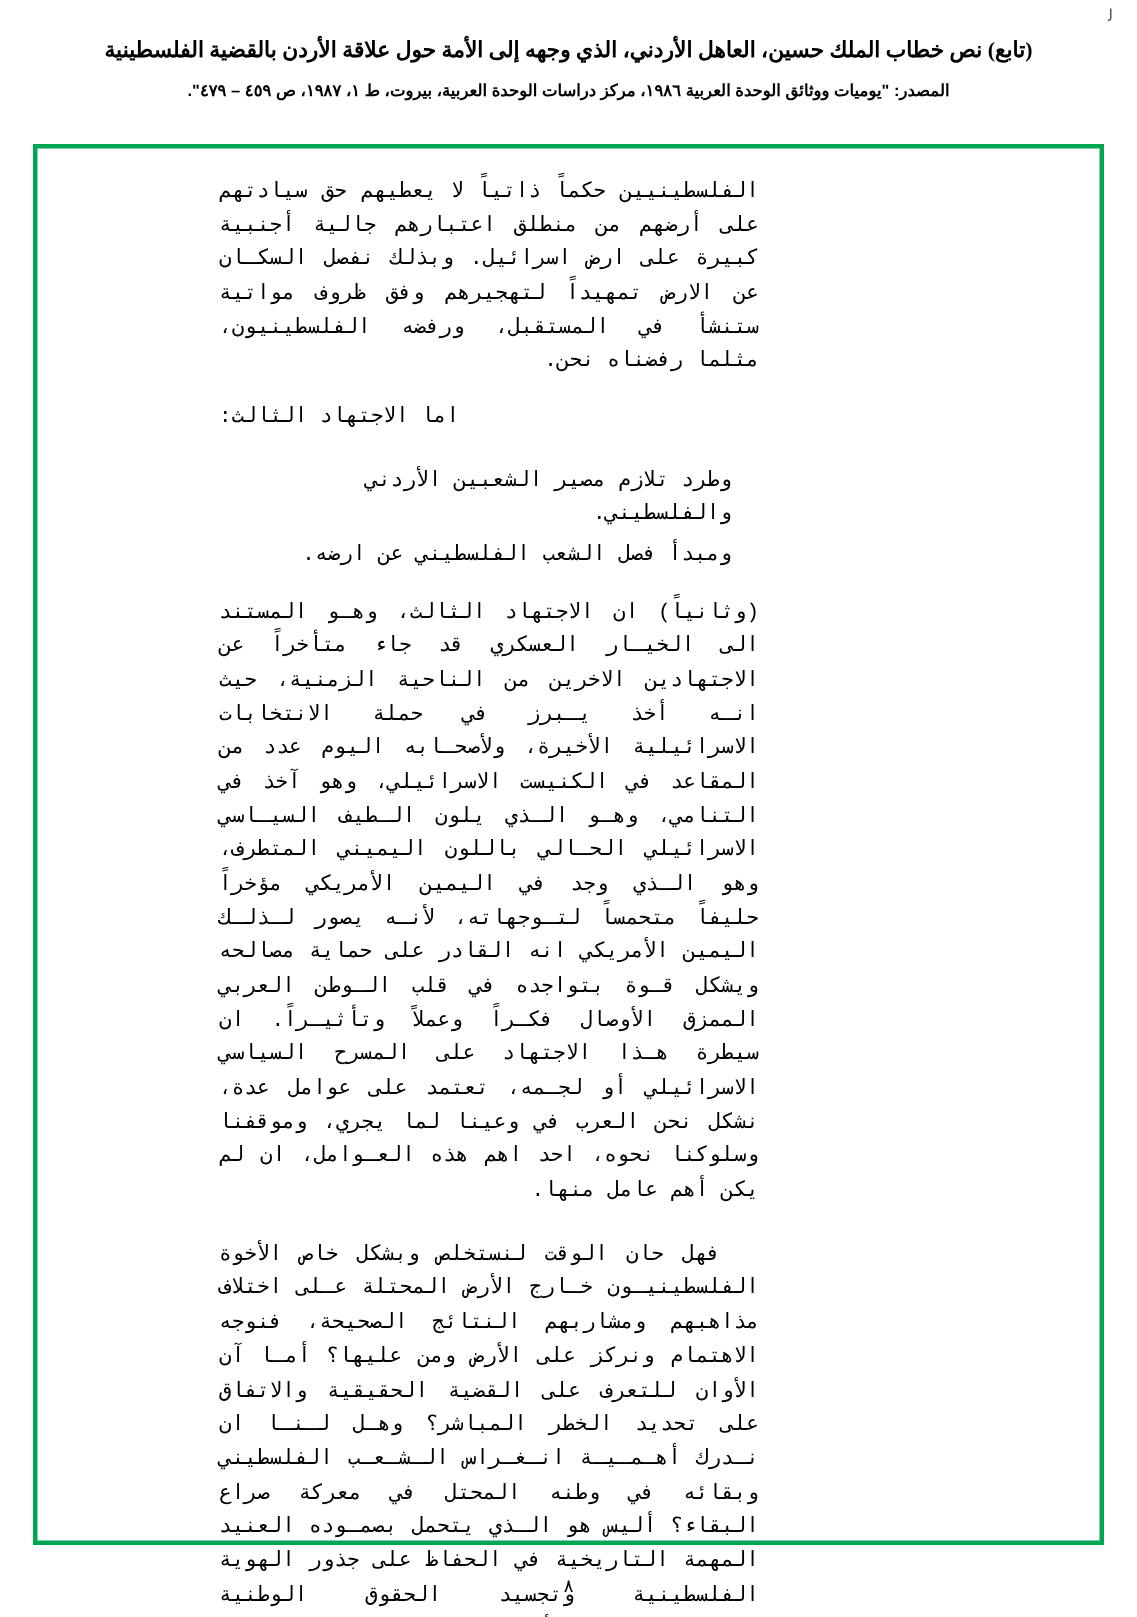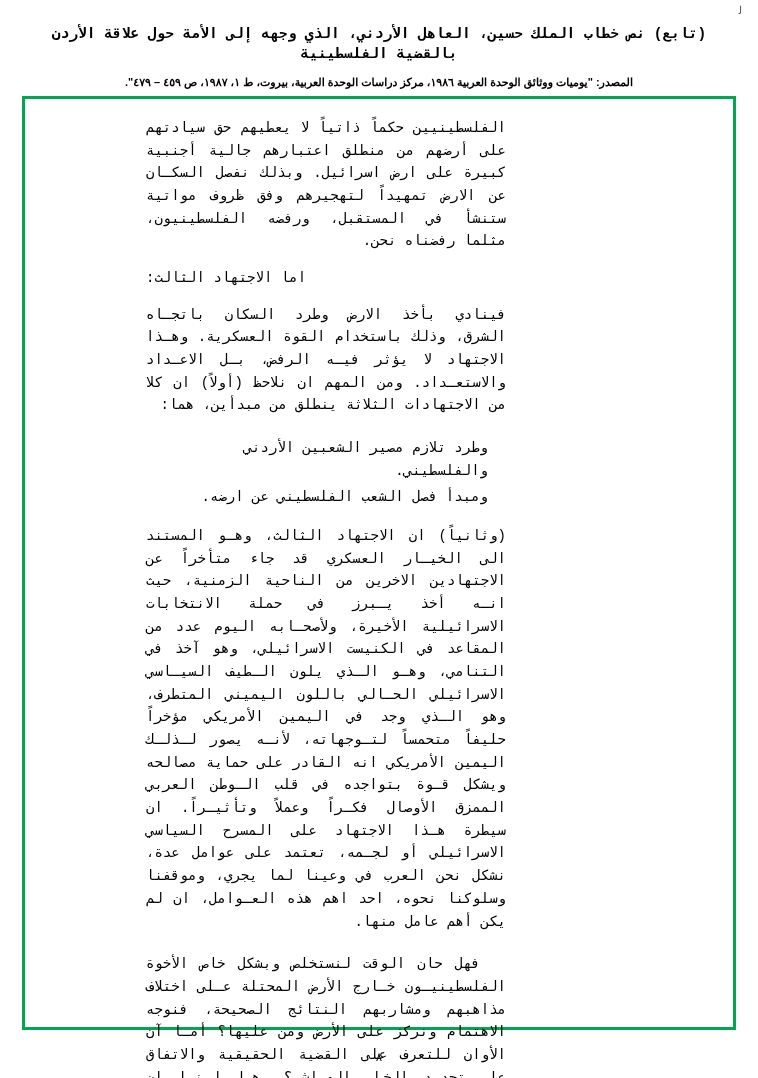--- a/index.html
+++ b/index.html
@@ -33,21 +33,21 @@
     letter-spacing: 1px;
     font-family: "Liberation Serif", serif;
   }
 
   .doc-header {
     text-align: center;
     padding-top: 24px;
   }
 
   .doc-title {
-    font-family: Liberation Mono, monospace;
+    font-family: Liberation Serif, serif;
     font-weight: bold;
     font-size: 14.5px;
     color: #000;
     direction: rtl;
     line-height: 1.4;
     padding: 0 40px;
   }
 
   .doc-source {
     margin-top: 10px;
@@ -147,21 +147,20 @@
   </div>
 
   <div class="content-frame">
     <div class="content-inner">
       <div class="col body-text">
 
         <p class="para">الفلسطينيين حكماً ذاتياً لا يعطيهم حق سيادتهم على أرضهم من منطلق اعتبارهم جالية أجنبية كبيرة على ارض اسرائيل. وبذلك نفصل السكـان عن الارض تمهيداً لتهجيرهم وفق ظروف مواتية ستنشأ في المستقبل، ورفضه الفلسطينيون، مثلما رفضناه نحن.</p>
 
         <p class="lead">اما الاجتهاد الثالث:</p>
 
-        <p class="para">فينادي بأخذ الارض وطرد السكان باتجـاه الشرق، وذلك باستخدام القوة العسكرية. وهـذا الاجتهاد لا يؤثر فيـه الرفض، بـل الاعـداد والاستعـداد. ومن المهم ان نلاحظ (أولاً) ان كلا من الاجتهادات الثلاثة ينطلق من مبدأين، هما:</p>
 
         <div class="gap-sm"></div>
 
         <p class="single pad">وطرد تلازم مصير الشعبين الأردني والفلسطيني.</p>
         <p class="single pad">ومبدأ فصل الشعب الفلسطيني عن ارضه.</p>
 
         <div class="gap-md"></div>
 
         <p class="para">(وثانياً) ان الاجتهاد الثالث، وهـو المستند الى الخيـار العسكري قد جاء متأخراً عن الاجتهادين الاخرين من الناحية الزمنية، حيث انـه أخذ يـبرز في حملة الانتخابات الاسرائيلية الأخيرة، ولأصحـابه اليوم عدد من المقاعد في الكنيست الاسرائيلي، وهو آخذ في التنامي، وهـو الـذي يلون الـطيف السيـاسي الاسرائيلي الحـالي باللون اليميني المتطرف، وهو الـذي وجد في اليمين الأمريكي مؤخراً حليفاً متحمساً لتـوجهاته، لأنـه يصور لـذلـك اليمين الأمريكي انه القادر على حماية مصالحه ويشكل قـوة بتواجده في قلب الـوطن العربي الممزق الأوصال فكـراً وعملاً وتأثيـراً. ان سيطرة هـذا الاجتهاد على المسرح السياسي الاسرائيلي أو لجـمه، تعتمد على عوامل عدة، نشكل نحن العرب في وعينا لما يجري، وموقفنا وسلوكنا نحوه، احد اهم هذه العـوامل، ان لم يكن أهم عامل منها.</p>
 

